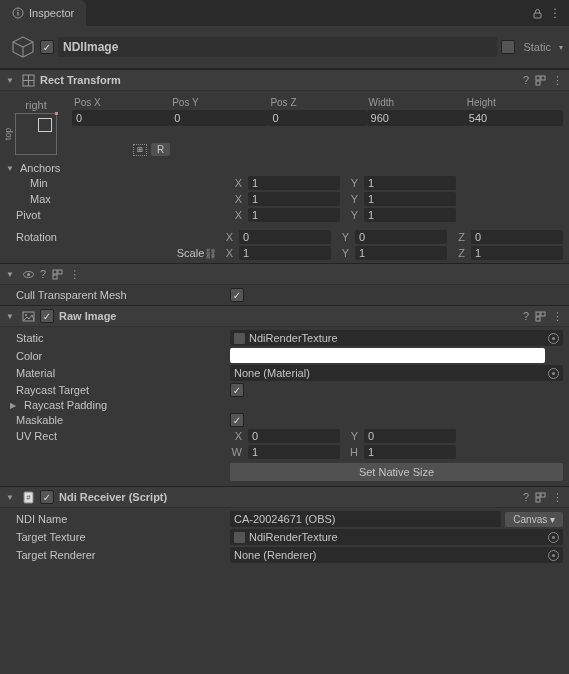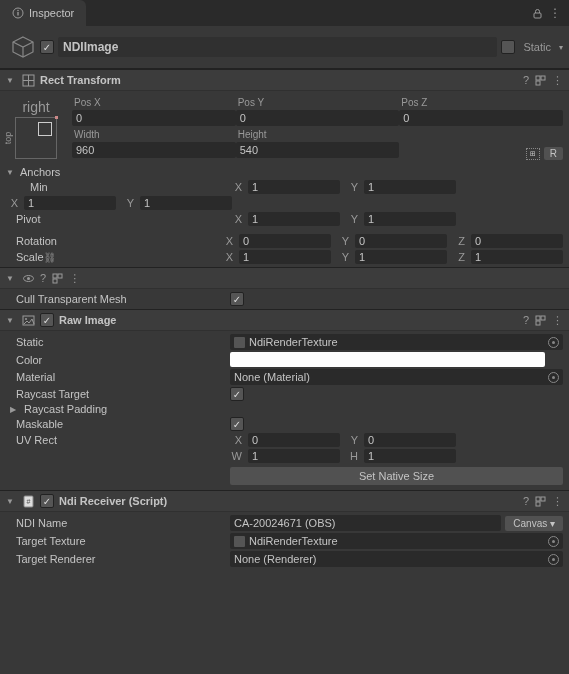--- a/index.html
+++ b/index.html
@@ -22,26 +22,26 @@
 .dd::after { content:"▾"; font-size:8px; color:#999; margin-left:4px; }
 .layer-l { color:#999; padding-left:12px; }
 .comp-h { background:#3c3c3c; height:22px; display:flex; align-items:center; padding:0 6px; gap:5px; border-top:1px solid #222; border-bottom:1px solid #303030; }
 .fold { width:10px; color:#999; font-size:8px; cursor:pointer; }
 .comp-ico { width:14px; height:14px; display:flex; align-items:center; justify-content:center; }
 .comp-t { font-weight:bold; flex:1; }
 .comp-act { display:flex; gap:6px; color:#999; align-items:center; }
 .comp-b { padding:2px 6px; }
 .anc-row { display:flex; gap:6px; padding:4px 0; }
 .anc-box { width:60px; padding:2px 8px; }
-.anc-lab { font-size:14px; color:#999; text-align:center; margin-bottom:2px; }
+.anc-lab { font-size:11px; color:#999; text-align:center; margin-bottom:2px; }
 .anc-sq { width:42px; height:42px; border:1px solid #666; position:relative; margin:0 auto; background:#383838; }
 .anc-inner { position:absolute; top:4px; right:4px; width:14px; height:14px; border:1px solid #ccc; }
 .anc-dot { position:absolute; width:3px; height:3px; background:#c88; }
 .side-lab { position:absolute; left:-14px; top:50%; transform:translateY(-50%) rotate(-90deg); font-size:9px; color:#999; }
-.grid3 { flex:1; display:grid; grid-template-columns:1fr 1fr 1fr; }
+.grid3 { flex:1; display:grid; grid-template-columns:1fr 1fr 1fr 1fr 1fr; }
 .fl { font-size:10px; color:#999; padding:0 2px 2px; }
 .ni { background:#2a2a2a; border:none; color:#c4c4c4; padding:2px 4px; border-radius:2px; width:100%; font-size:11px; }
 .prow { display:flex; align-items:center; padding:1px 0; gap:4px; }
 .plab { width:220px; padding-left:10px; }
 .plab2 { width:220px; padding-left:24px; }
 .xy { display:flex; gap:6px; flex:1; align-items:center; }
 .xyl { color:#999; width:12px; text-align:right; }
 .xyi { flex:1; background:#2a2a2a; border:none; color:#c4c4c4; padding:1px 4px; border-radius:2px; font-size:11px; max-width:92px; }
 .blueprint { width:14px; height:12px; border:1px dotted #888; display:flex; align-items:center; justify-content:center; font-size:7px; }
 .rbtn { background:#515151; padding:1px 6px; border-radius:2px; font-size:10px; cursor:pointer; }
@@ -150,20 +150,21 @@
   <div class="prow">
       <span class="plab2">Min</span>
       <div class="xy">
         <span class="xyl">X</span>
         <input class="xyi" value="1" style="">
         <span class="xyl">Y</span>
         <input class="xyi" value="1" style="">
       </div>
     </div>
   <div class="prow">
+      <span class="plab2">Max</span>
       <div class="xy">
         <span class="xyl">X</span>
         <input class="xyi" value="1" style="">
         <span class="xyl">Y</span>
         <input class="xyi" value="1" style="">
       </div>
     </div>
   <div class="prow">
       <span class="plab">Pivot</span>
       <div class="xy">
@@ -179,21 +180,21 @@
       <div class="xy">
         <span class="xyl">X</span>
         <input class="xyi" value="0" style="">
         <span class="xyl">Y</span>
         <input class="xyi" value="0" style="">
         <span class="xyl">Z</span>
         <input class="xyi" value="0" style="">
       </div>
     </div>
   <div class="prow">
-      <span class="plab" style="display:flex;justify-content:flex-start;align-items:center">
+      <span class="plab" style="display:flex;justify-content:flex-end;align-items:center">
         <span>Scale</span>
         <span class="link-ico">⛓</span>
       </span>
       <div class="xy">
         <span class="xyl">X</span>
         <input class="xyi" value="1" style="">
         <span class="xyl">Y</span>
         <input class="xyi" value="1" style="">
         <span class="xyl">Z</span>
         <input class="xyi" value="1" style="">

